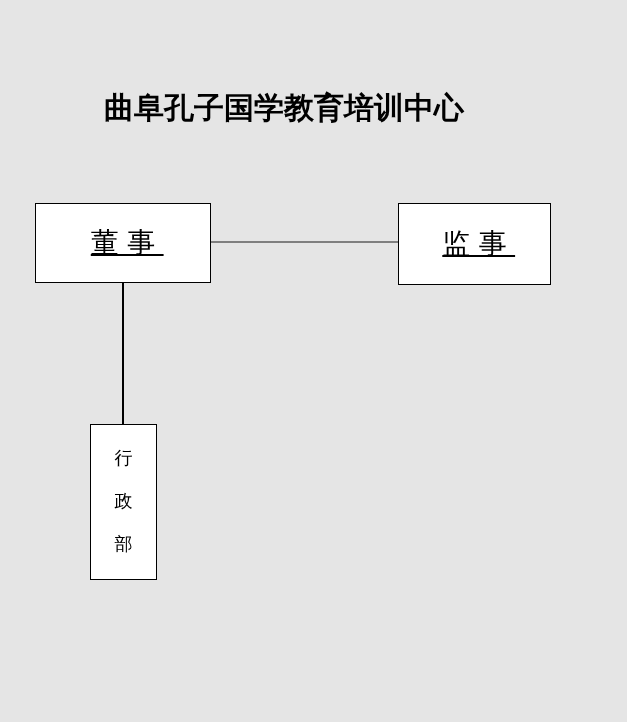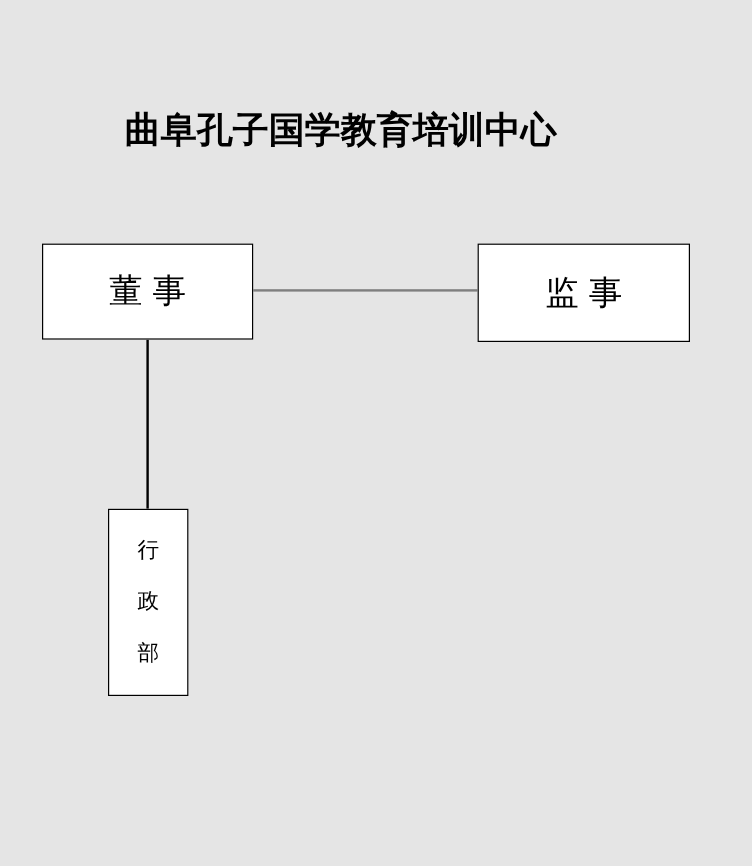--- a/index.html
+++ b/index.html
@@ -38,28 +38,29 @@
   }
   .node-dongshi {
     left: 35px;
     top: 203px;
     width: 176px;
     height: 80px;
   }
   .node-jianshi {
     left: 398px;
     top: 203px;
-    width: 177px;
+    width: 153px;
     height: 82px;
   }
   .node-label {
     font-size: 28px;
     letter-spacing: 0.3em;
     text-indent: 0.3em;
     white-space: nowrap;
+    text-decoration: underline;
   }
   .node-xingzhengbu {
     left: 90px;
     top: 424px;
     width: 67px;
     height: 156px;
     flex-direction: column;
     justify-content: flex-start;
     padding-top: 23px;
     row-gap: 23px;

